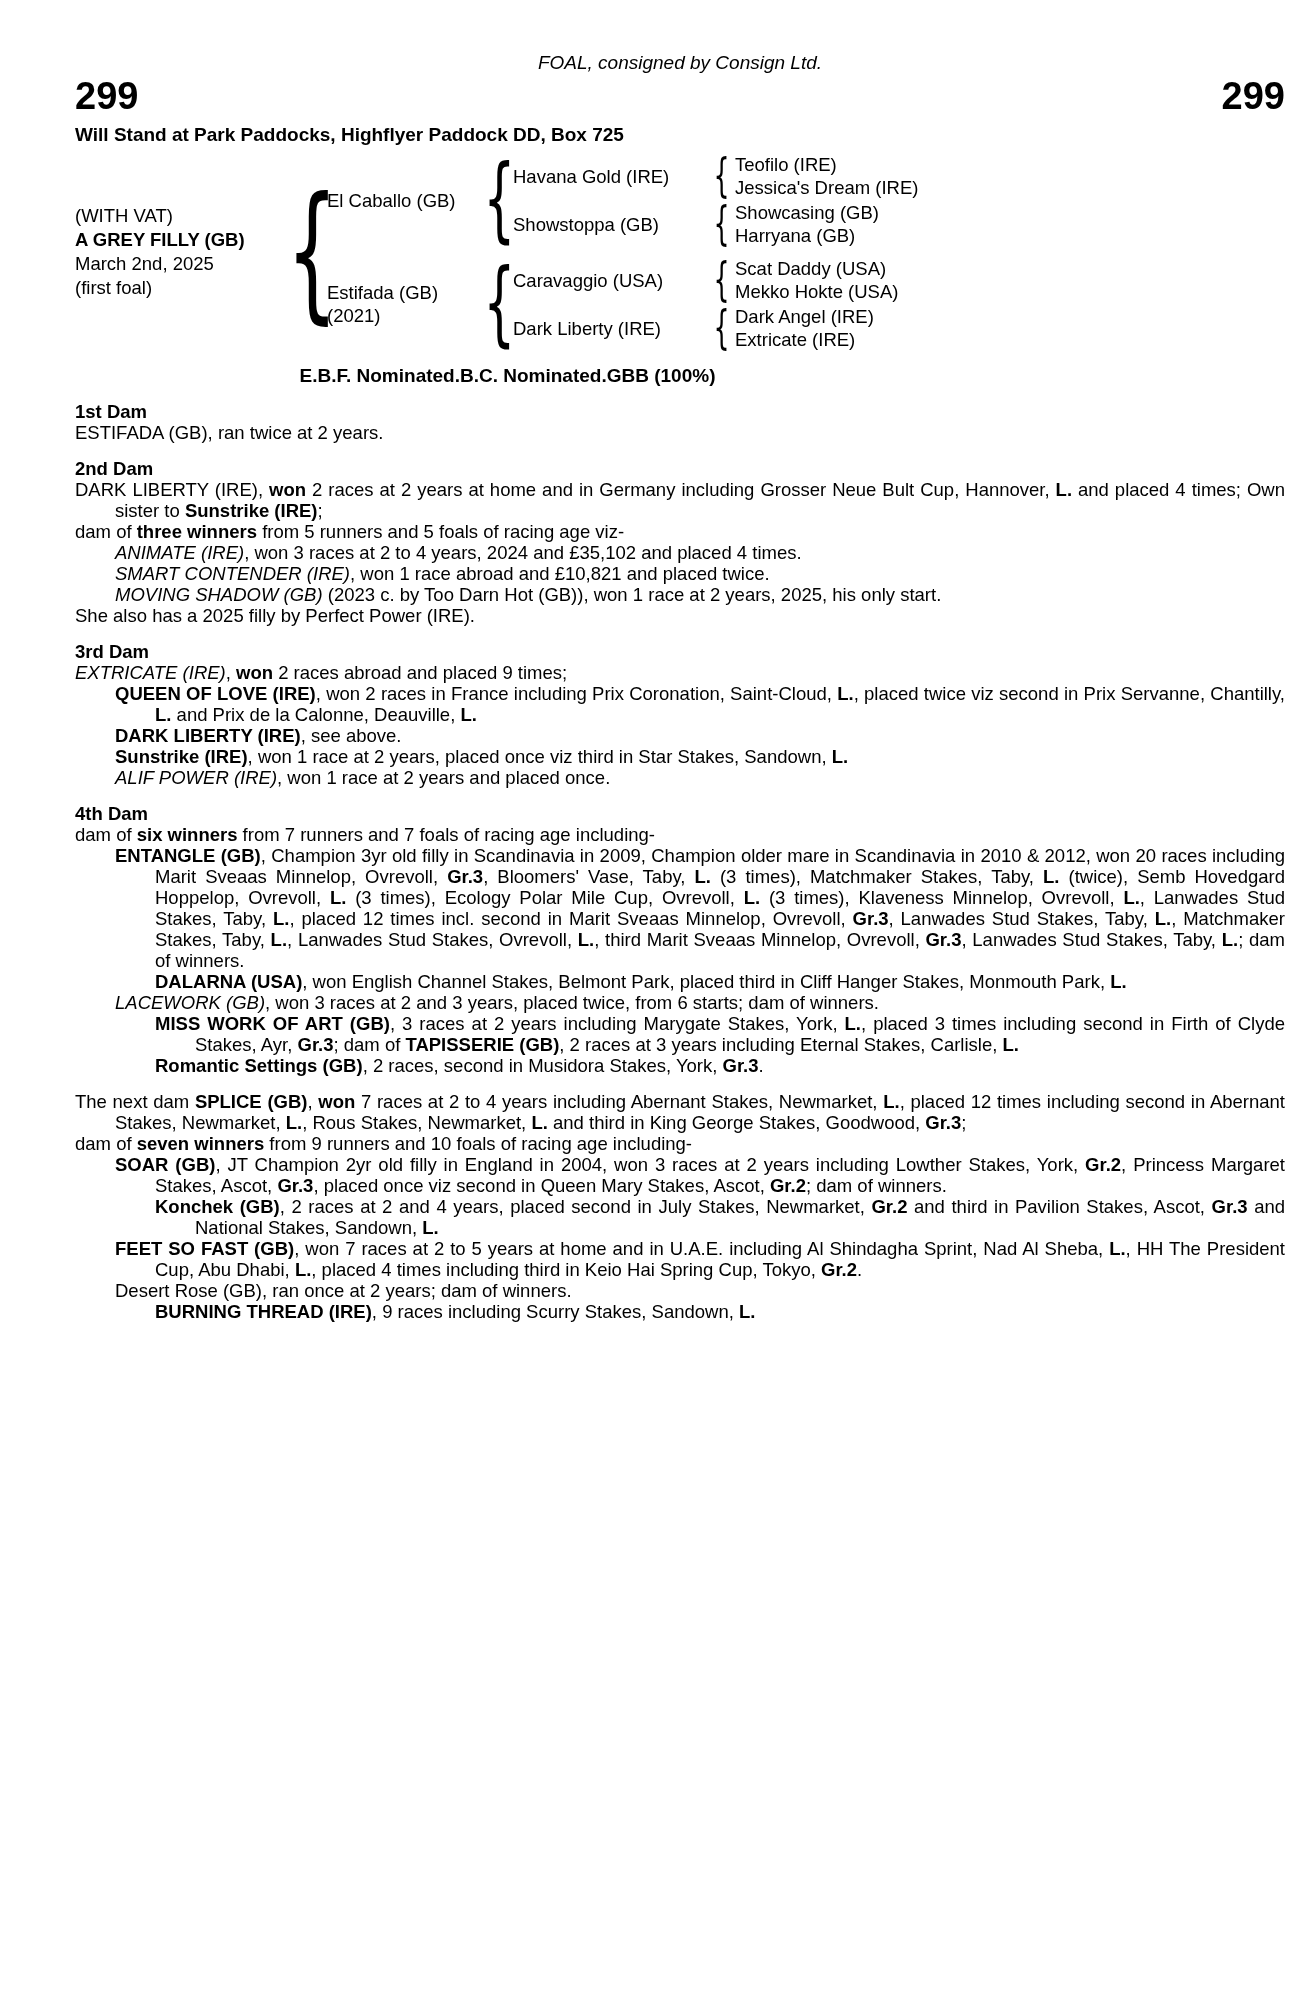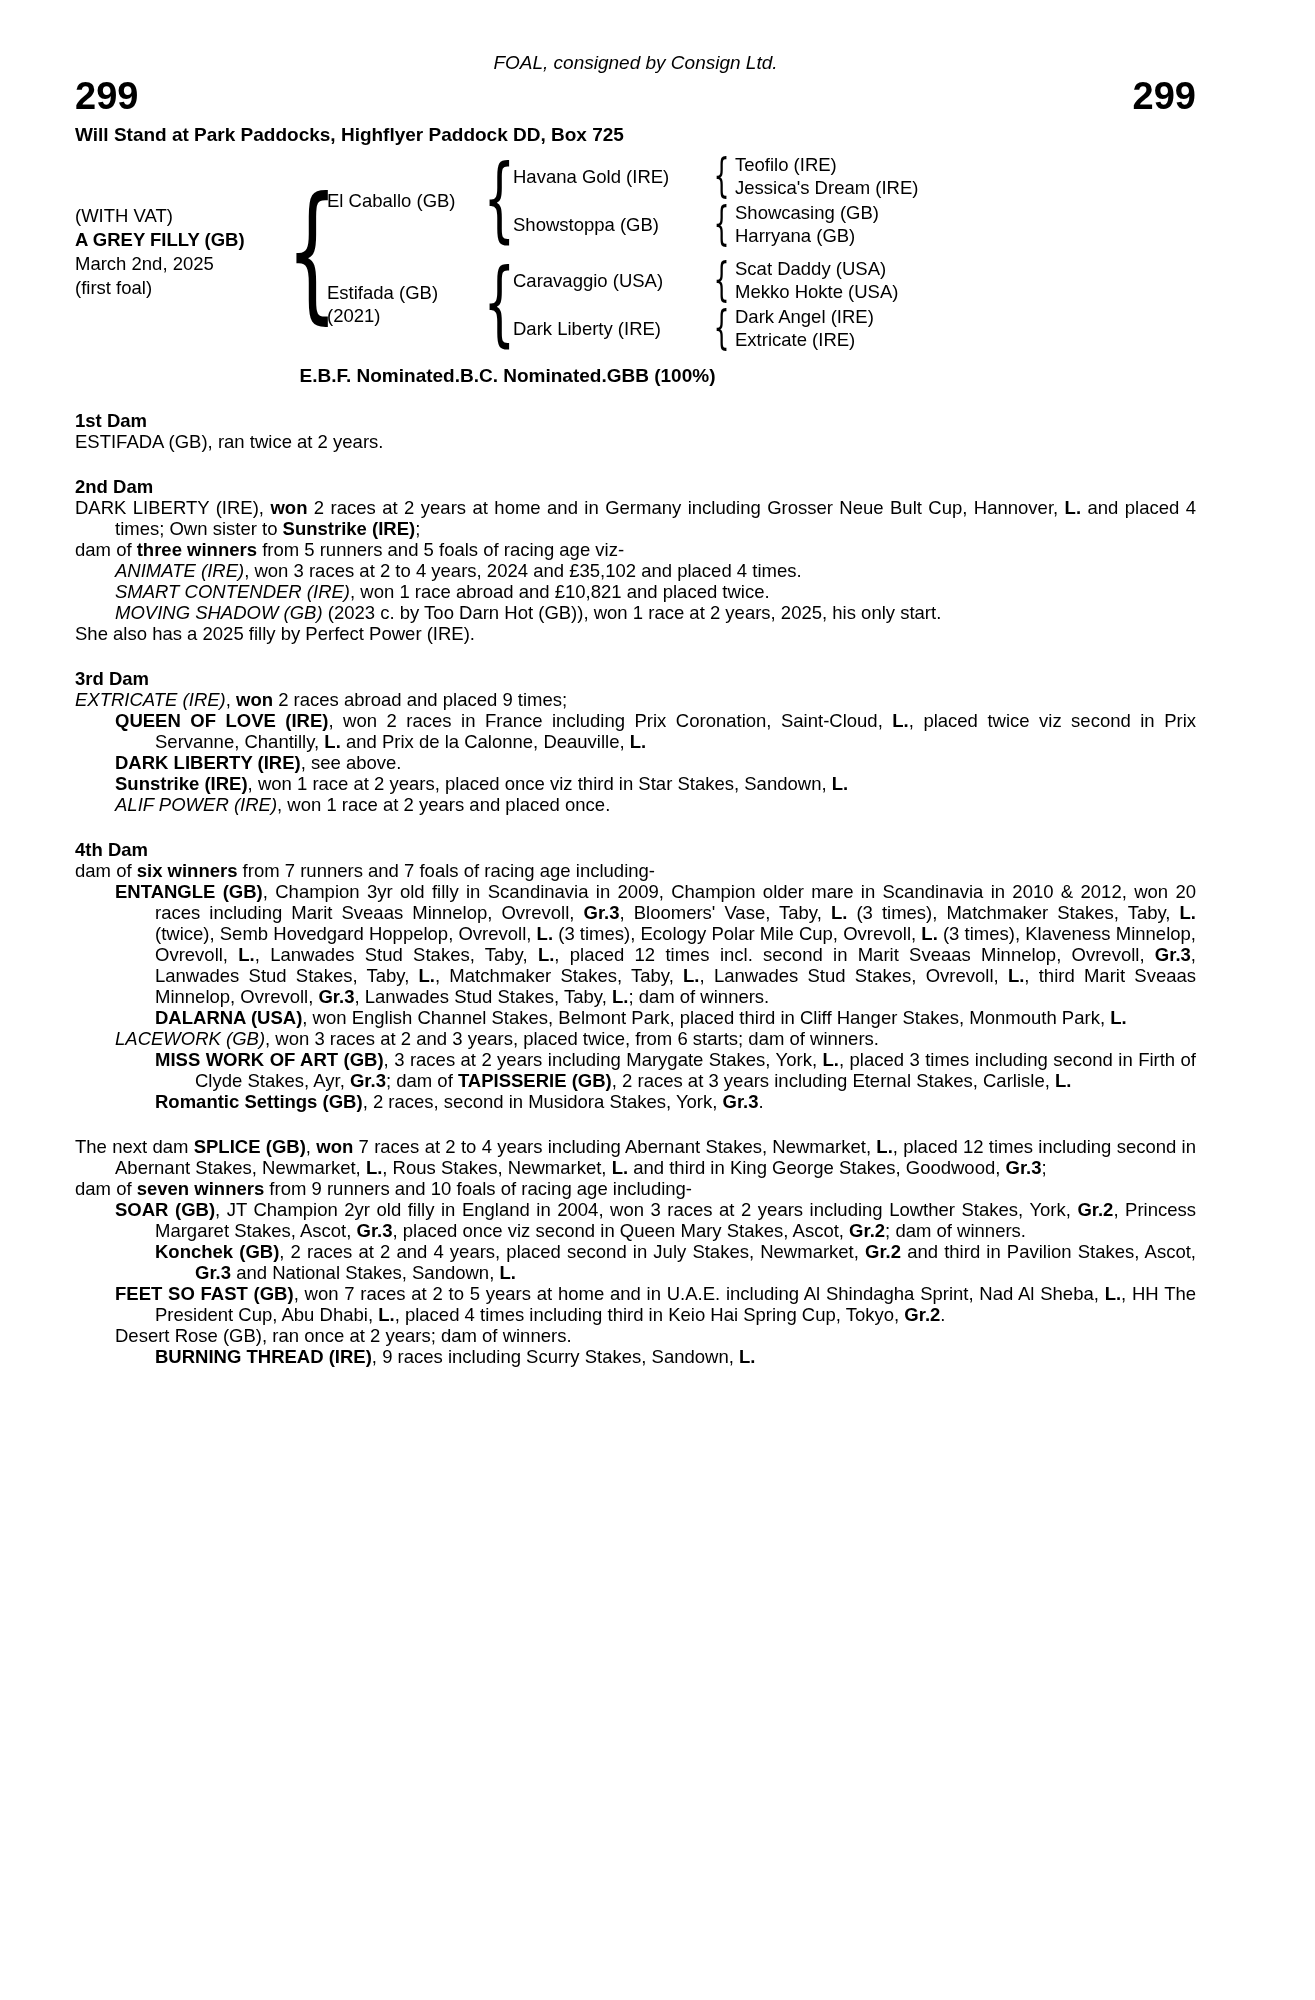--- a/index.html
+++ b/index.html
@@ -1,21 +1,21 @@
 <!DOCTYPE html>
 <html><head>
 <meta charset="utf-8">
 <style>
   html, body { margin: 0; padding: 0; background: #ffffff; }
   .page {
     position: relative;
     width: 1315px;
     height: 1584px;
     box-sizing: border-box;
-    padding: 52px 119px 40px 75px;
+    padding: 52px 30px 40px 75px;
     background: #ffffff;
     color: #000;
     font-family: "Liberation Sans", sans-serif;
     font-size: 18.5px;
     line-height: 21px;
     overflow: hidden;
   }
   .bold { font-weight: bold; }
   .italic { font-style: italic; }
 
@@ -78,21 +78,21 @@
     justify-content: center;
     width: 625px;
     margin-left: 120px;
     margin-top: 14px;
     font-weight: bold;
     font-size: 19px;
   }
 
   
   .catalogue-body { margin-top: 4px; }
-  .dam-section { margin-top: 24px; }
+  .dam-section { margin-top: 15px; }
   .dam-heading { font-weight: bold; }
   .para {
     margin: 0;
     text-align: justify;
   }
 </style>
 </head>
 <body>
 
 <div class="page">

